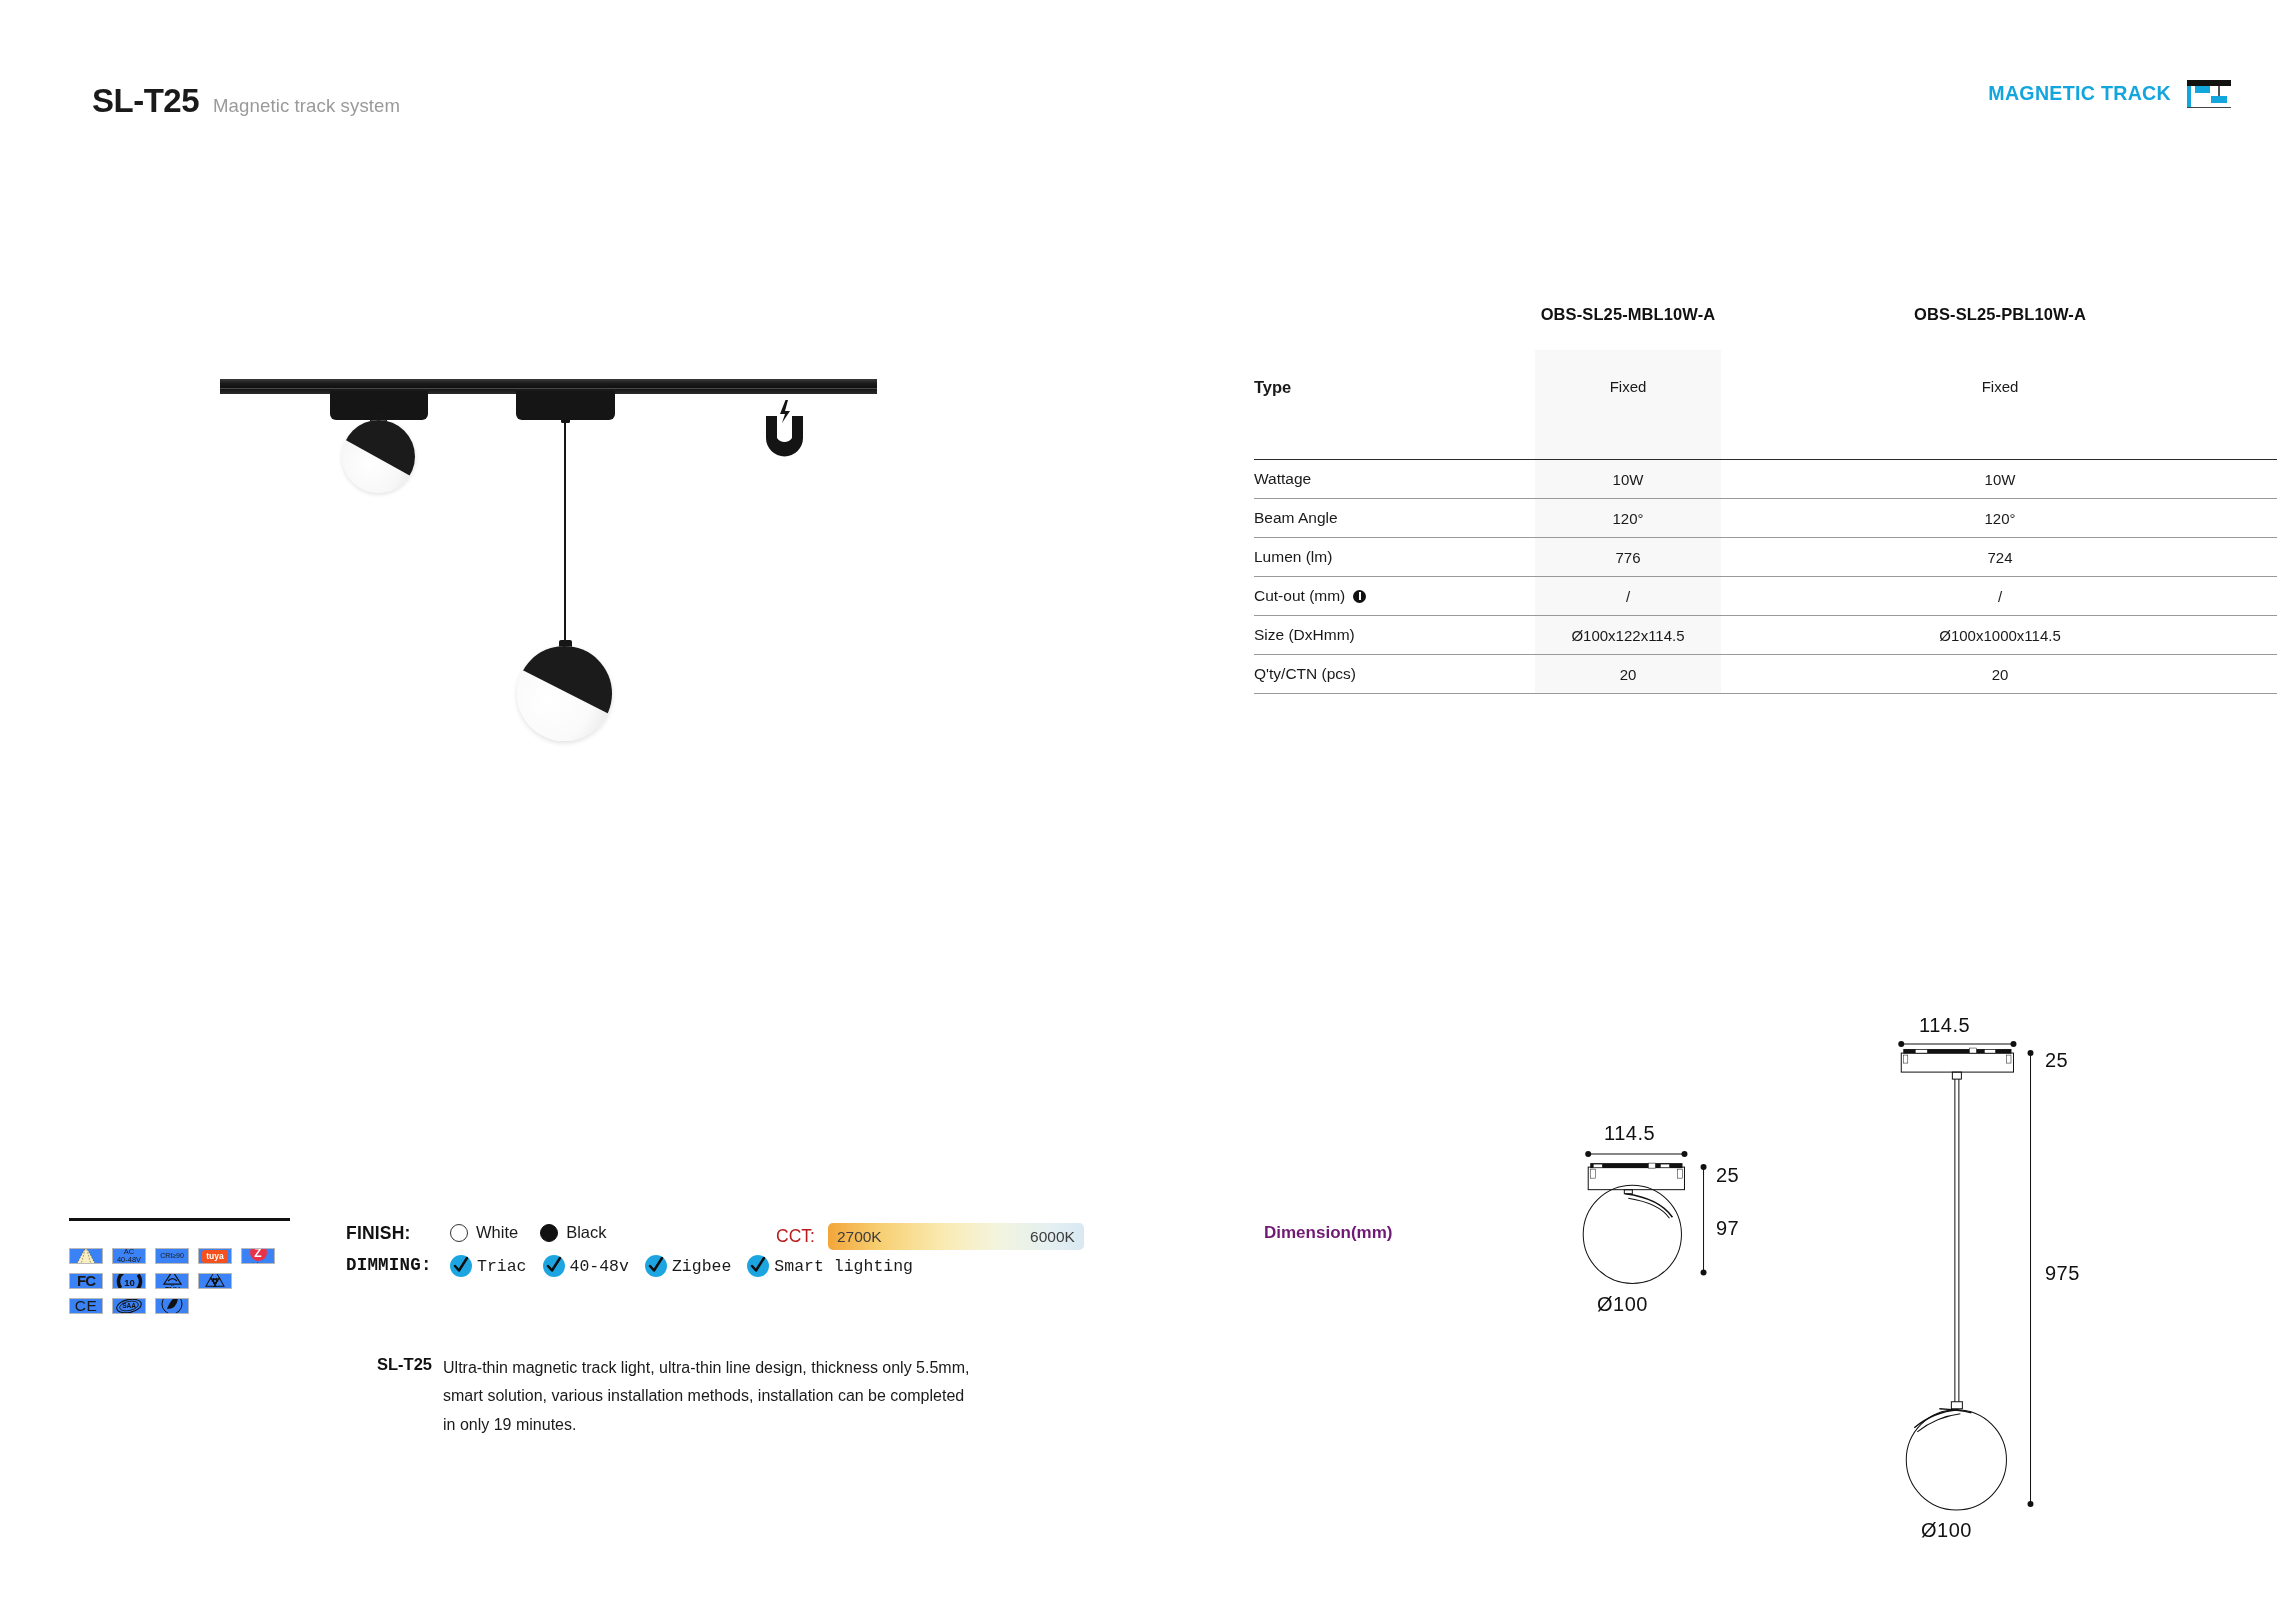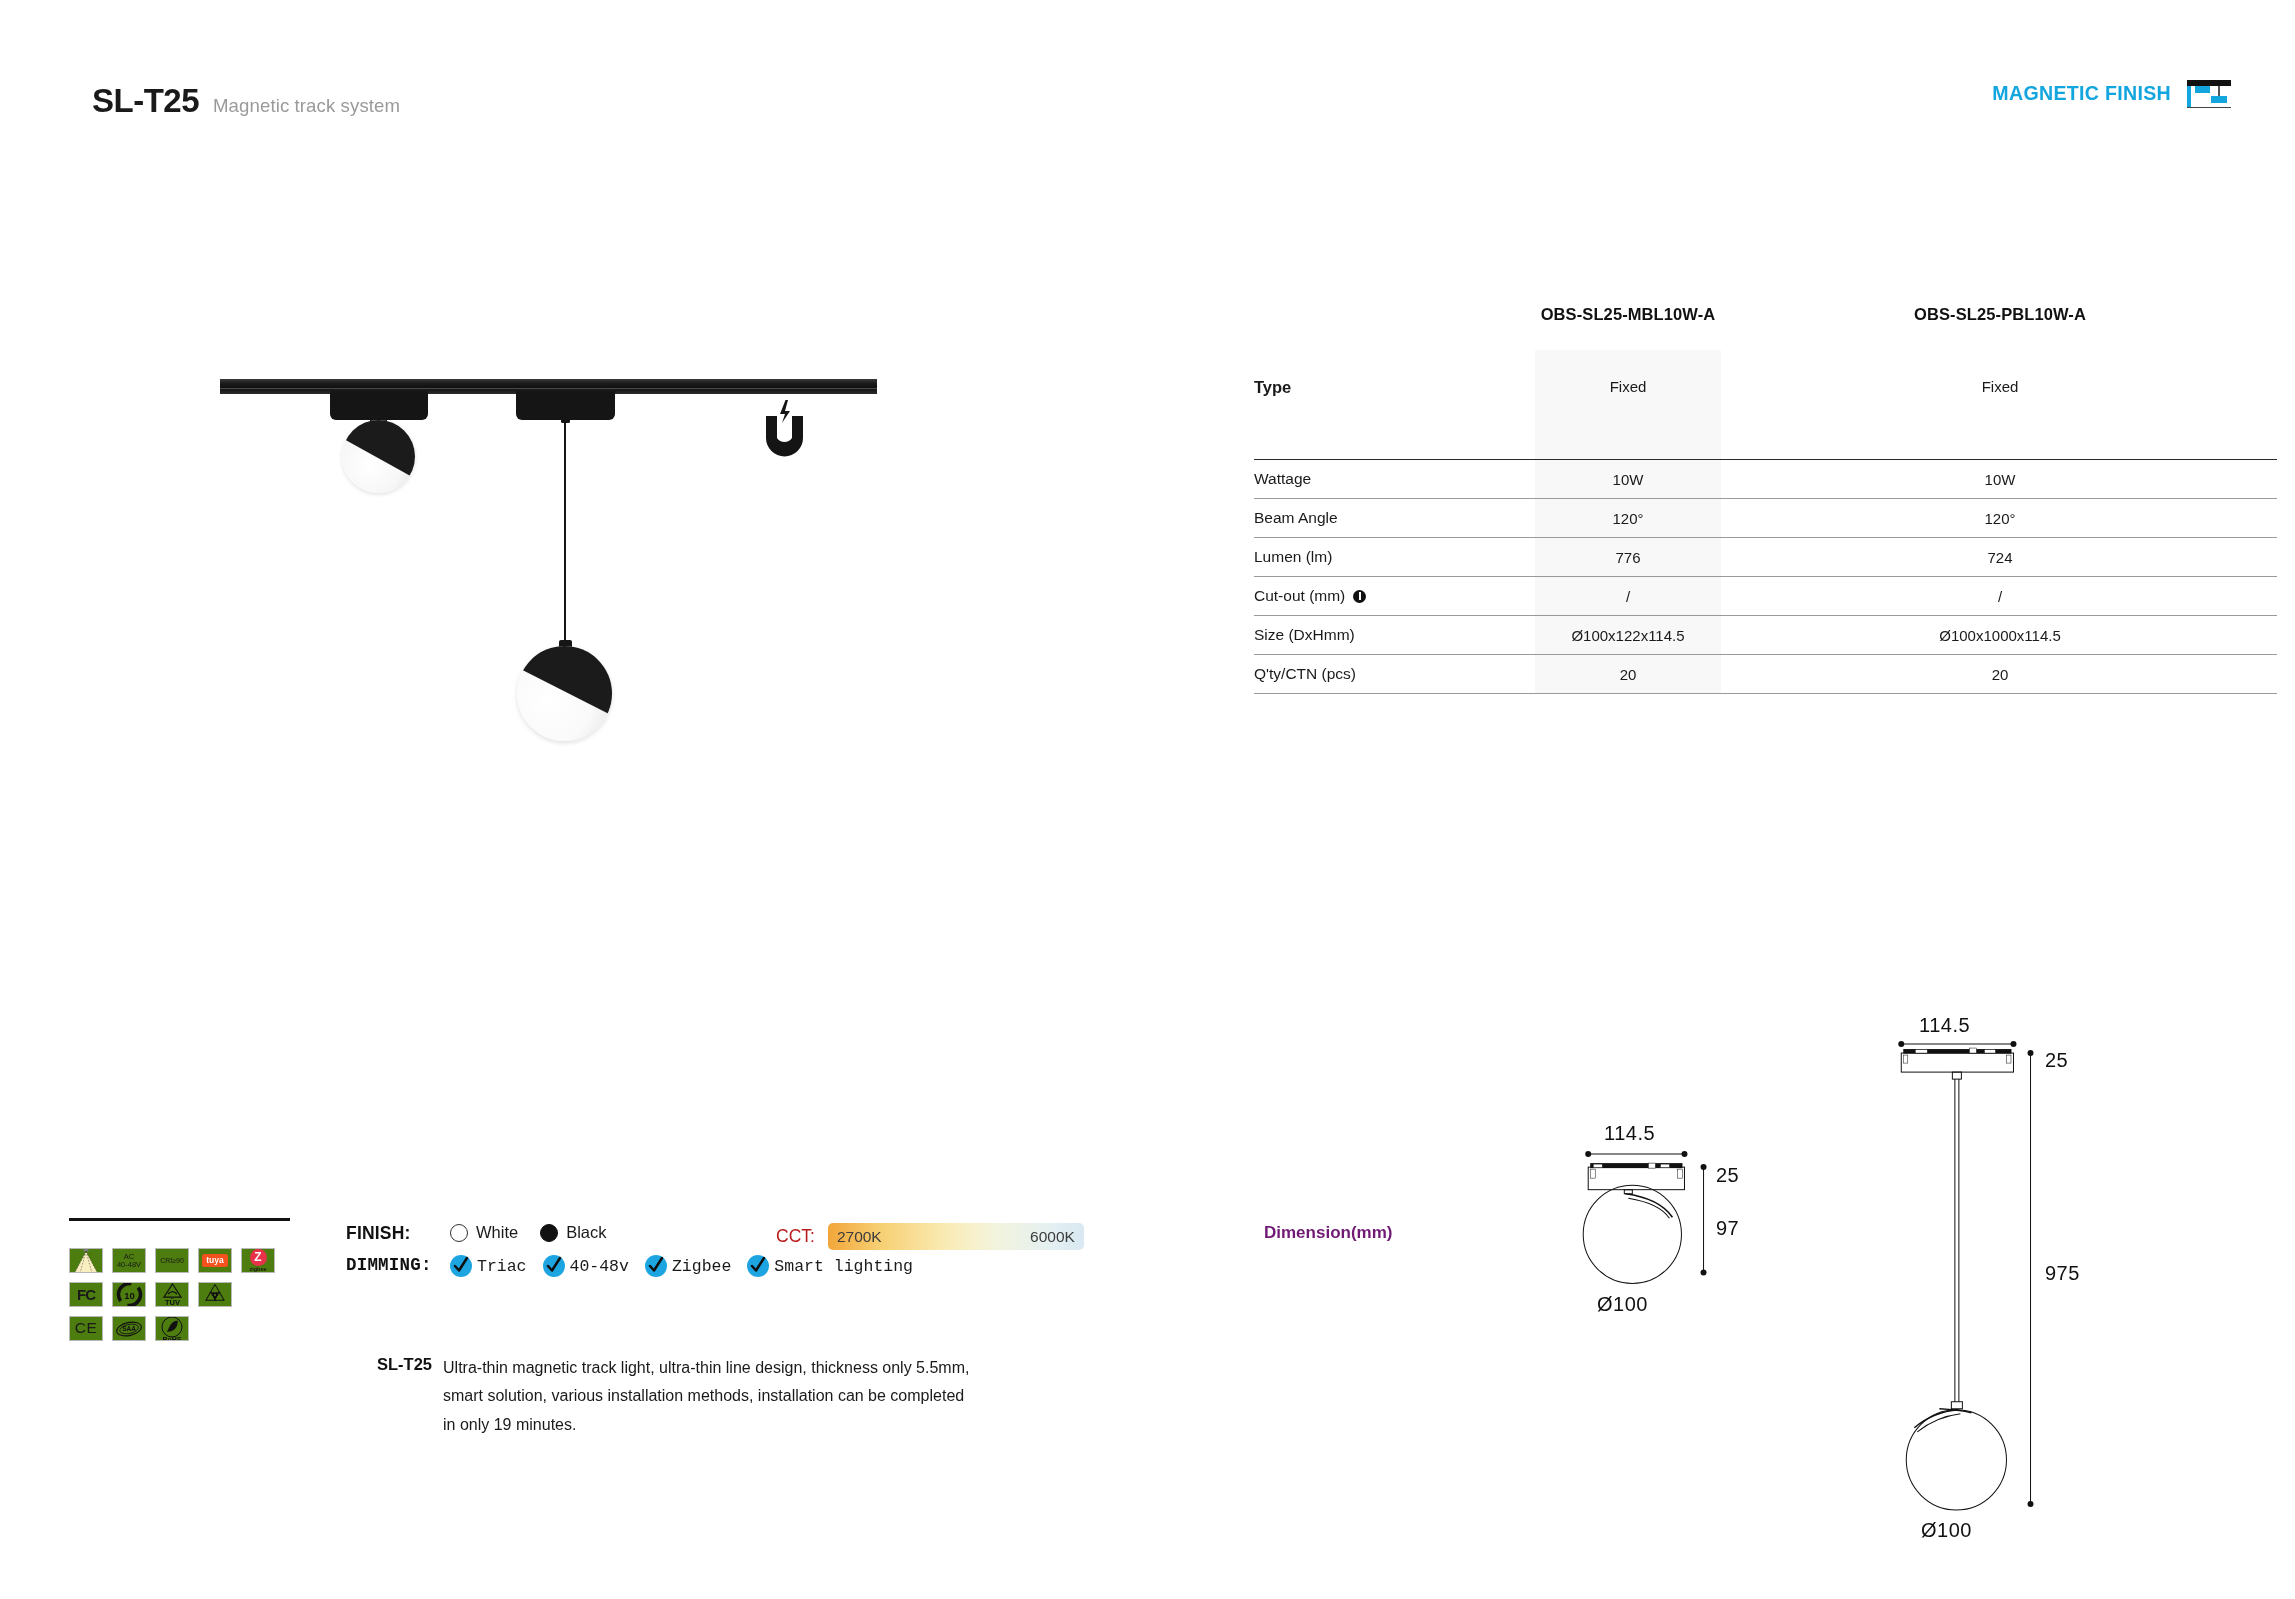--- a/index.html
+++ b/index.html
@@ -105,21 +105,21 @@
   .draw1 { position: absolute; left: 1534px; top: 1128px; width: 311px; height: 351px; }
   .draw2 { position: absolute; left: 1880px; top: 1023px; width: 281px; height: 506px; }
   .dimtxt { position: absolute; font-size: 20px; color: #111; letter-spacing: 0.5px; font-family: "Liberation Sans", sans-serif; }
 
   
   .certs { position: absolute; left: 69px; top: 1218px; width: 231px; }
   .cert-rule { width: 221px; height: 2.5px; background: #111; margin-bottom: 27.6px; }
   .cert-rows { display: flex; flex-direction: column; gap: 9px; }
   .cert-row { display: flex; gap: 9px; }
   .badge {
-    width: 34px; height: 25px; border: 1px solid #b9b9b9; background: #4d7c0f;
+    width: 34px; height: 16px; border: 1px solid #b9b9b9; background: #3b82f6;
     display: flex; align-items: center; justify-content: center;
     font-size: 7px; line-height: 1.08; text-align: center; color: #1a1a1a;
     overflow: hidden; position: relative; flex: none;
   }
   .badge .two { font-size: 7.5px; }
 
   
   .opts { position: absolute; left: 346px; top: 1223px; width: 802px; }
   .opt-row { display: flex; align-items: flex-start; height: 30px; }
   .opt-row + .opt-row { margin-top: 2px; font-family: Liberation Mono, monospace; }
@@ -150,21 +150,21 @@
 <body>
 
 <div class="page">
 
   <div class="header">
     <div class="brand">
       <span class="brand-code">SL-T25</span>
       <span class="brand-sub">Magnetic track system</span>
     </div>
     <div class="hdr-right">
-      <span class="hdr-label">MAGNETIC FINISH</span>
+      <span class="hdr-label">MAGNETIC TRACK</span>
       <span class="track-icon">
         <span class="ti-top"></span>
           <span class="ti-left"></span>
           <span class="ti-blk1"></span>
         <span class="ti-drop"></span>
           <span class="ti-blk2"></span>
           <span class="ti-bot"></span>
       </span>
     </div>
   </div>

